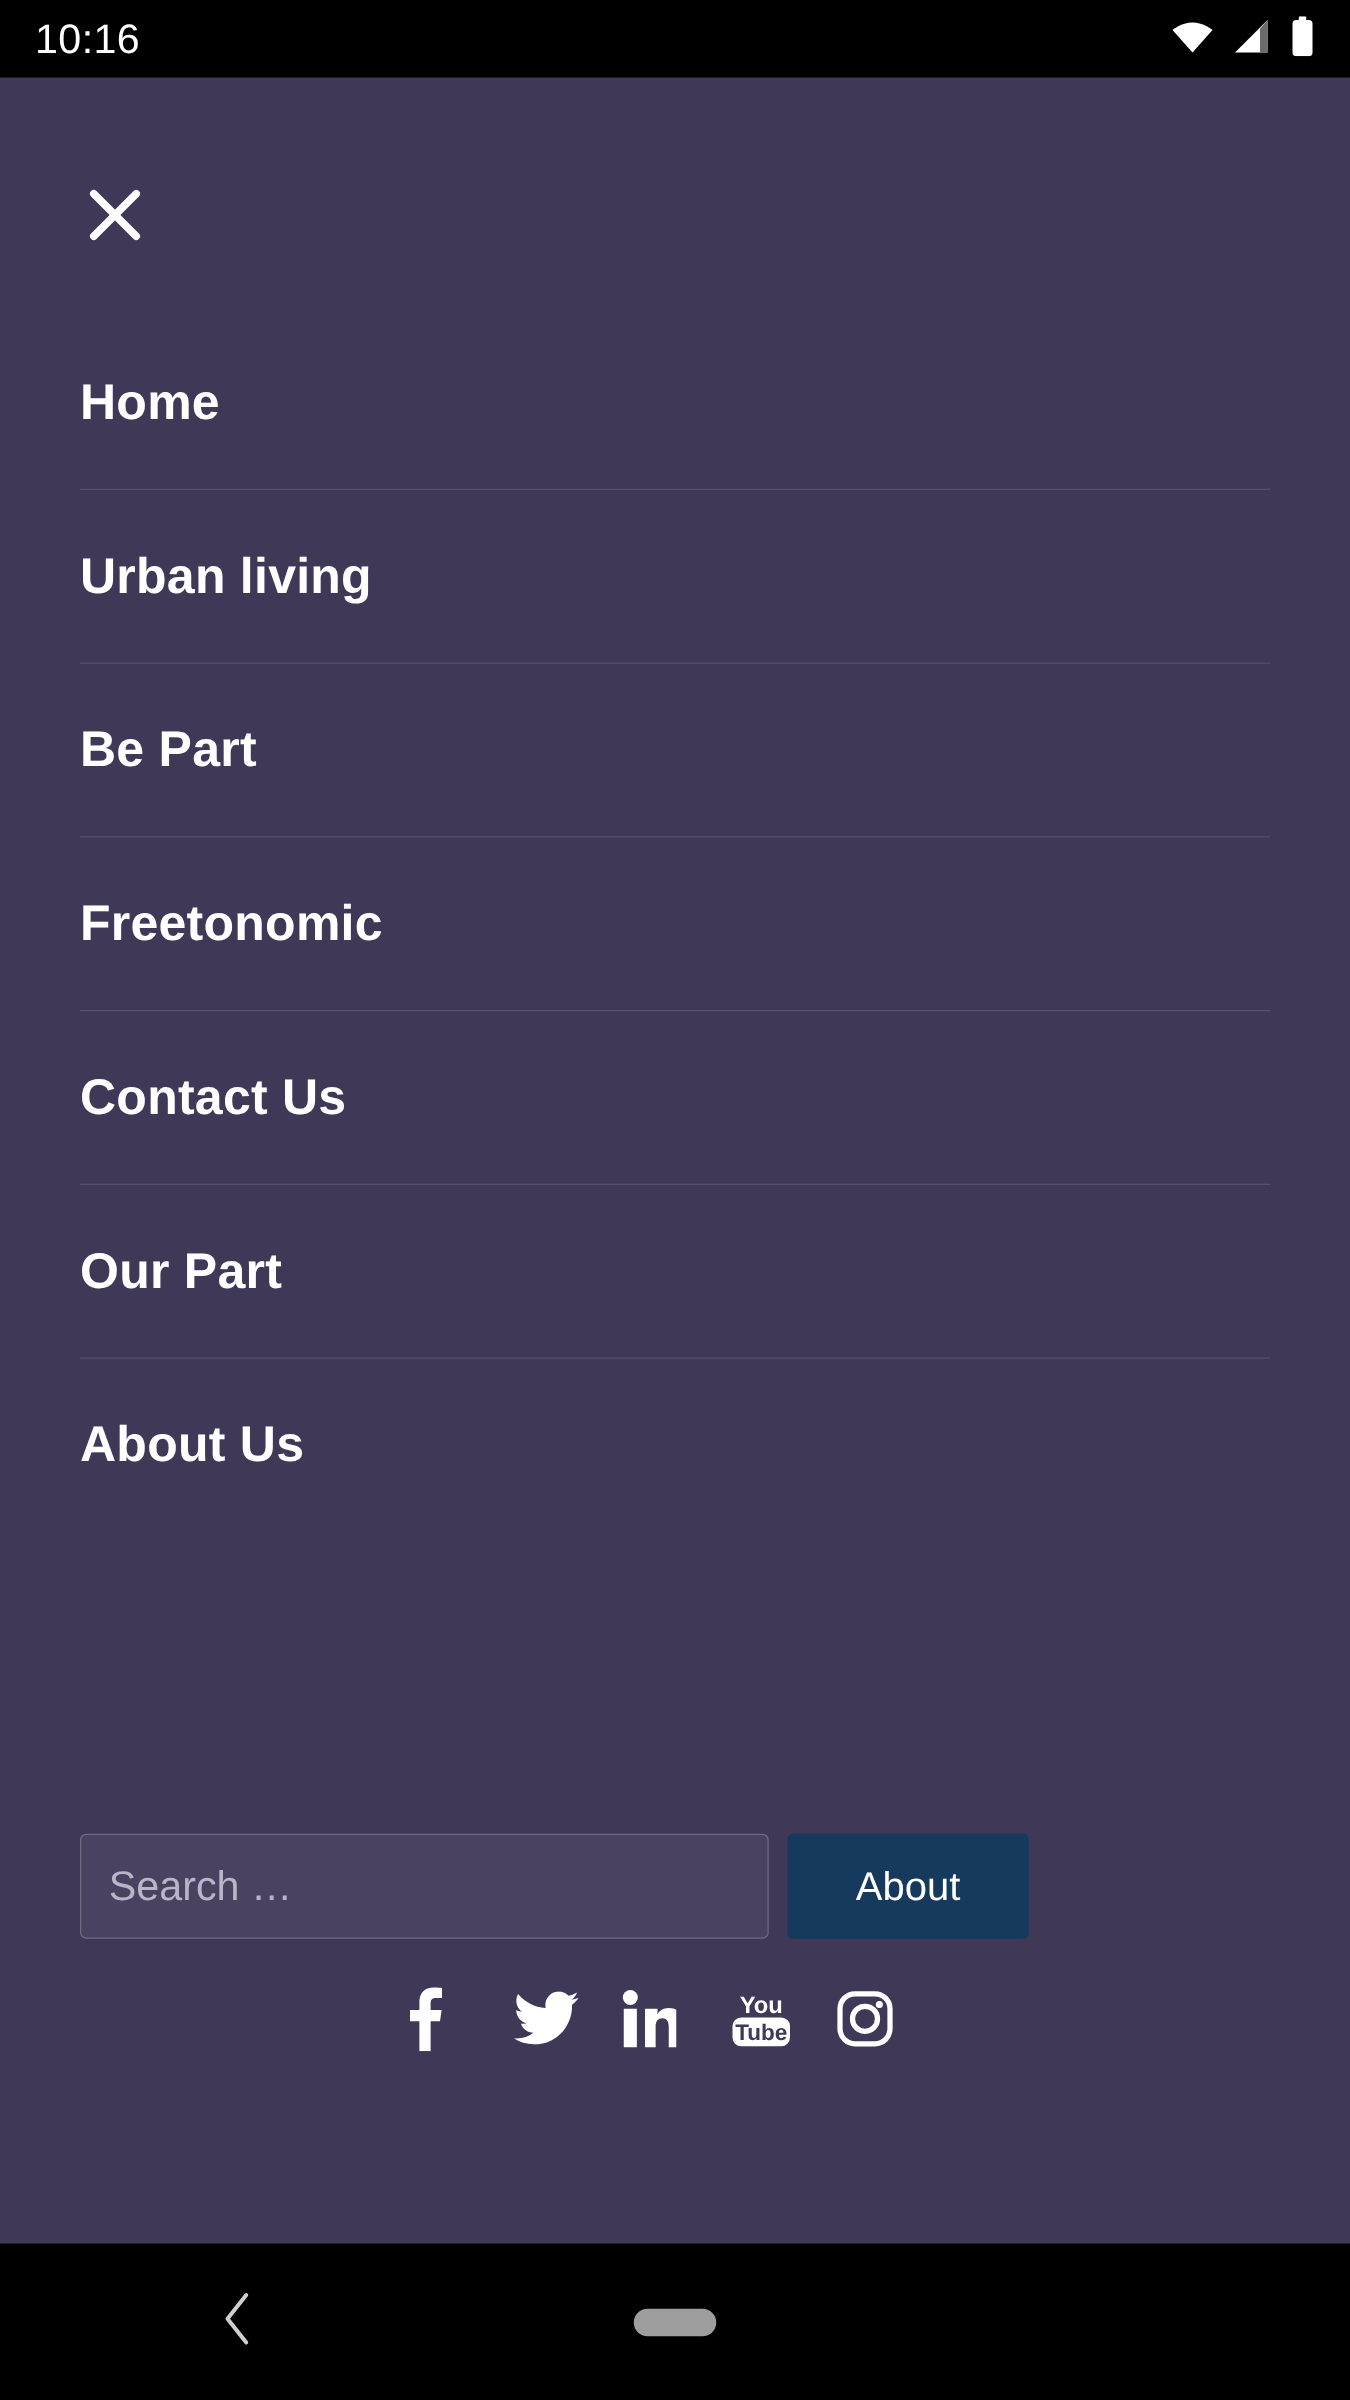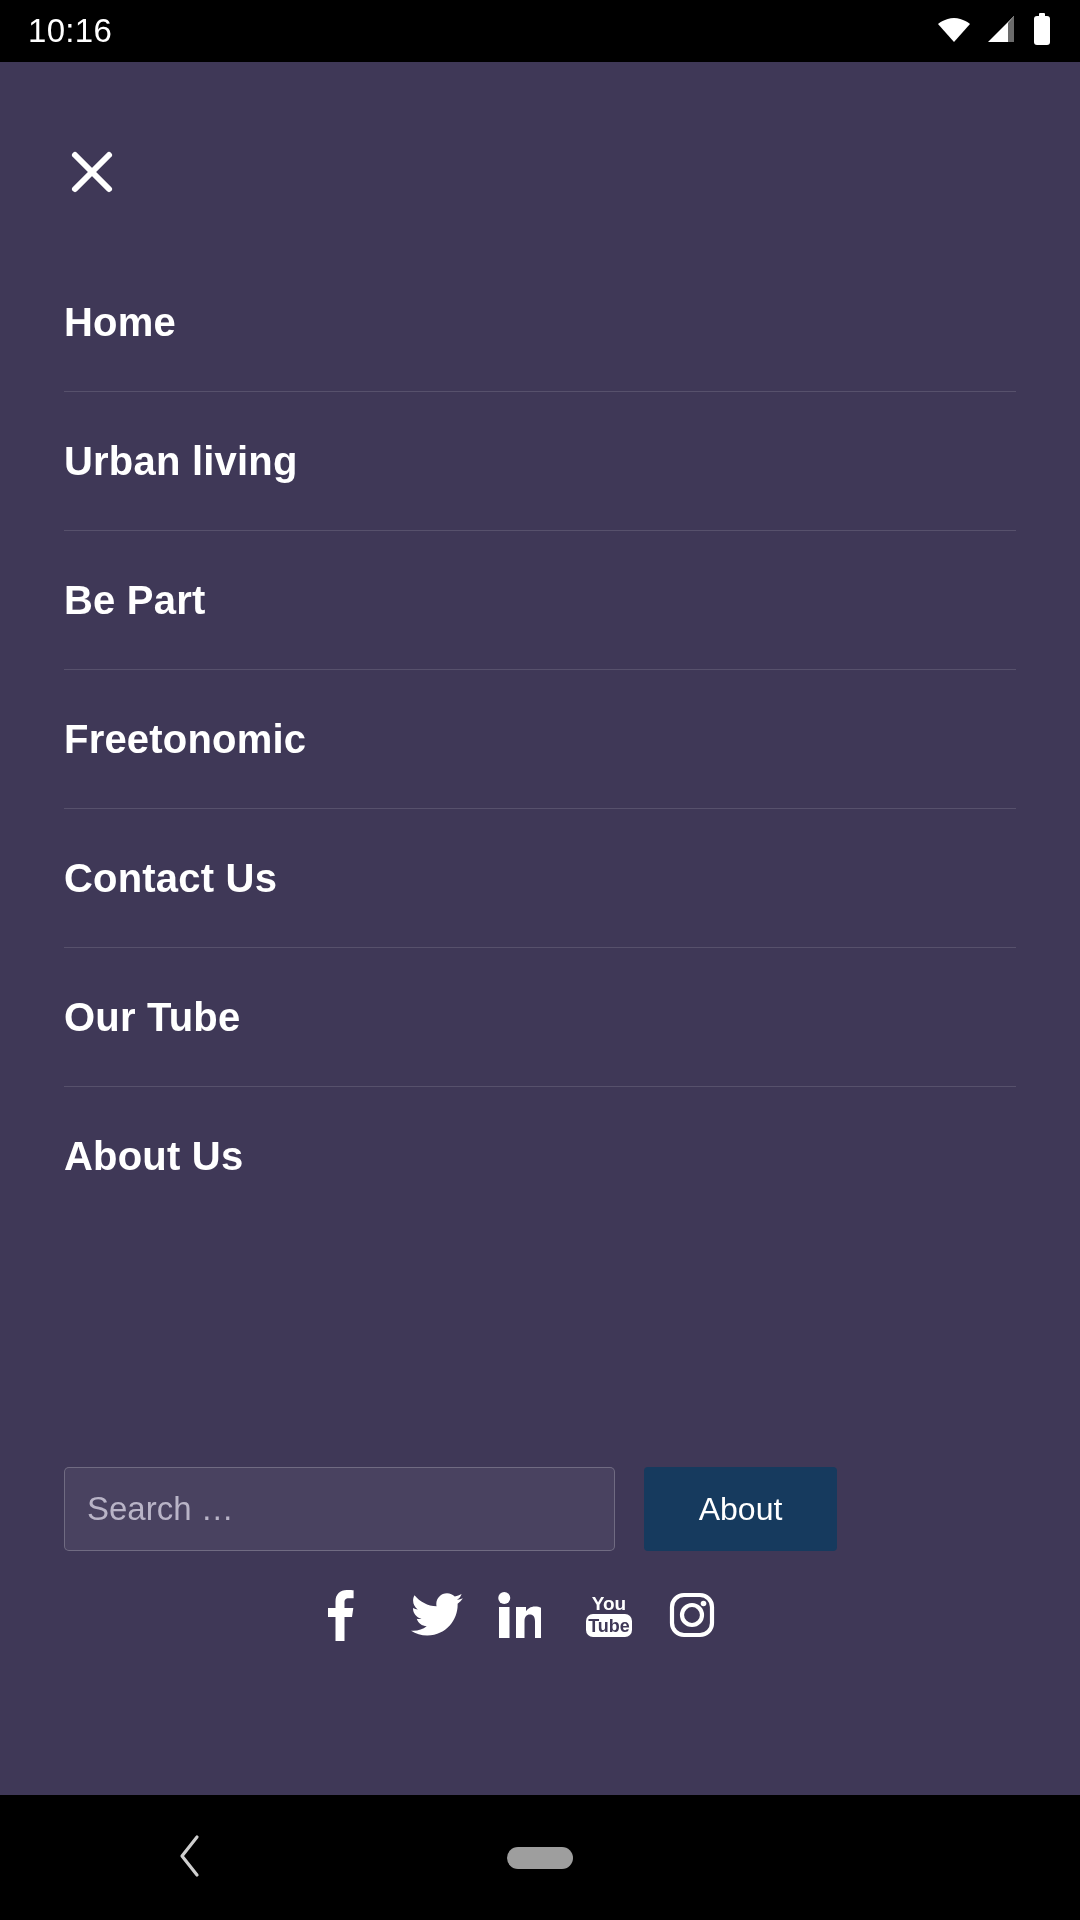--- a/index.html
+++ b/index.html
@@ -63,21 +63,21 @@
     gap:0;
   }
   .social-link{
     width:86px; height:70px; display:flex;
     align-items:center; justify-content:flex-start; cursor:pointer;
   }
 
   
   .search-row{
     position:absolute; left:64px; top:1215px; width:952px;
-    display:flex; align-items:stretch; gap:29px;
+    display:flex; align-items:stretch; gap:15px;
   }
   .search-input{
     width:551px; height:84px;
     background:rgba(255,255,255,0.055);
     border:1px solid rgba(255,255,255,0.22);
     border-radius:5px;
     color:#ffffff; font-size:33px;
     font-family:"Liberation Sans", sans-serif;
     padding:0 22px; outline:none;
   }
@@ -158,21 +158,21 @@
       <div class="nav-item">
         <span class="nav-label">Be Part</span>
       </div>
       <div class="nav-item">
         <span class="nav-label">Freetonomic</span>
       </div>
       <div class="nav-item">
         <span class="nav-label">Contact Us</span>
       </div>
       <div class="nav-item">
-        <span class="nav-label">Our Tube</span>
+        <span class="nav-label">Our Part</span>
       </div>
       <div class="nav-item">
         <span class="nav-label">About Us</span>
       </div>
 
       <div class="social-row">
 
         <a class="social-link">
           <span>
             <svg width="30" height="52" viewBox="0 0 30 52">

